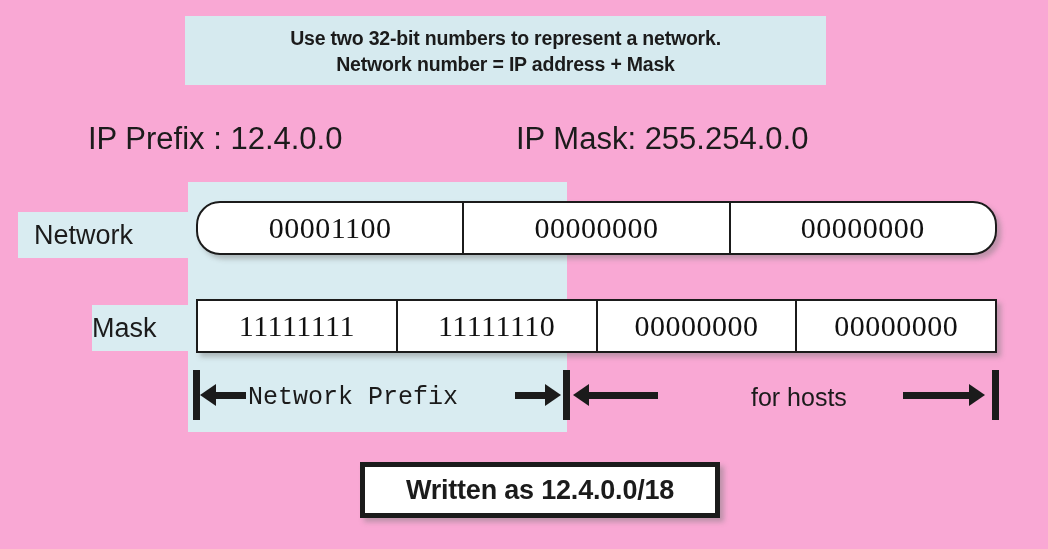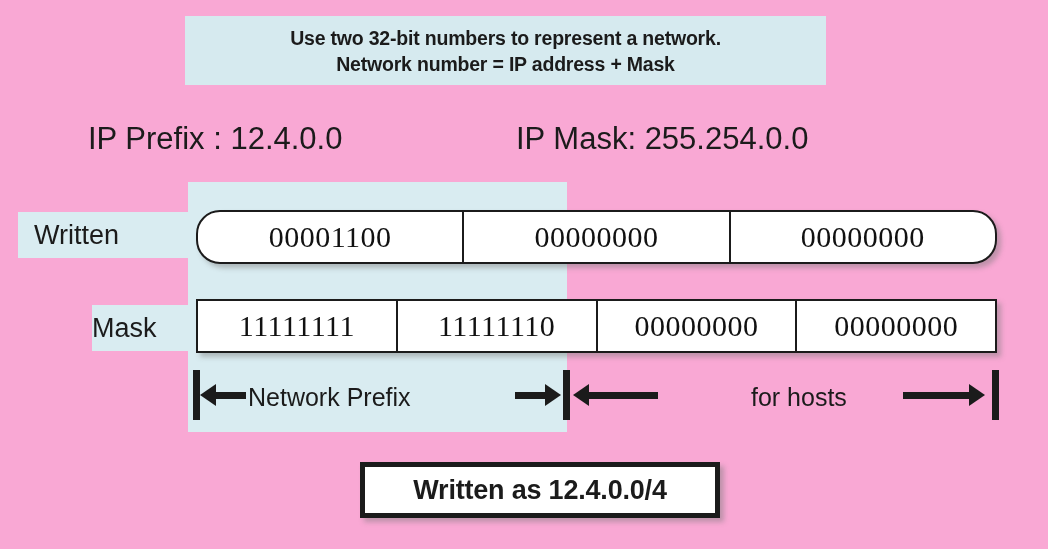--- a/index.html
+++ b/index.html
@@ -115,21 +115,21 @@
     position: absolute;
     left: 196px;
     width: 801px;
     height: 54px;
     display: flex;
     box-sizing: border-box;
     border: 2.5px solid #1b1b1b;
     background: #ffffff;
     box-shadow: 4px 4px 5px rgba(120,120,120,0.45);
   }
-  .octet-row.address-row { top: 210px; border-radius: 24px; }
+  .octet-row.address-row { top: 201px; border-radius: 24px; }
   .octet-row.mask-row    { top: 299px; }
 
   .octet {
     flex: 1 1 0;
     display: flex;
     align-items: center;
     justify-content: center;
     border-right: 2.5px solid #1b1b1b;
     box-sizing: border-box;
   }
@@ -161,21 +161,21 @@
   .tick.middle { left: 563px; }
   .tick.right  { left: 992px; }
 
   .span-label {
     position: absolute;
     font-size: 25px;
     color: #1b1b1b;
     white-space: nowrap;
     top: 383px;
   }
-  .span-label.prefix { left: 248px; }
+  .span-label.prefix { left: 248px; font-family: Liberation Mono, monospace; }
   .span-label.hosts  { left: 742px; margin-left: 9px; }
 
   
   .abar {
     position: absolute;
     height: 7px;
     background: #1b1b1b;
     top: 392px;
   }
   .ahead {
@@ -223,21 +223,21 @@
   </div>
 
   <div class="ipline">
     <div class="ip-addr-text">IP Prefix : 12.4.0.0</div>
     <div class="ip-mask-text">IP  Mask: 255.254.0.0</div>
   </div>
 
   <div class="prefix-block"></div>
 
   <div class="label-band address">
-    <span class="row-label">Written</span>
+    <span class="row-label">Network</span>
   </div>
 
   <div class="octet-row address-row">
     <div class="octet">
         <span>00001100</span>
       </div>
     <div class="octet">
         <span>00000000</span>
       </div>
     <div class="octet">
@@ -281,16 +281,16 @@
     <div class="ahead left" style="left:573px; top:16px;"></div>
     <div class="abar" style="left:589px; top:24px; width:69px;"></div>
 
     <div class="span-label hosts" style="top:15px;">for hosts</div>
 
     <div class="abar" style="left:903px; top:24px; width:68px;"></div>
     <div class="ahead right" style="left:969px; top:16px;"></div>
   </div>
 
   <div class="written-box">
-    <span>Written as 12.4.0.0/4</span>
+    <span>Written as 12.4.0.0/18</span>
   </div>
 
 </div>
 
 </body></html>

